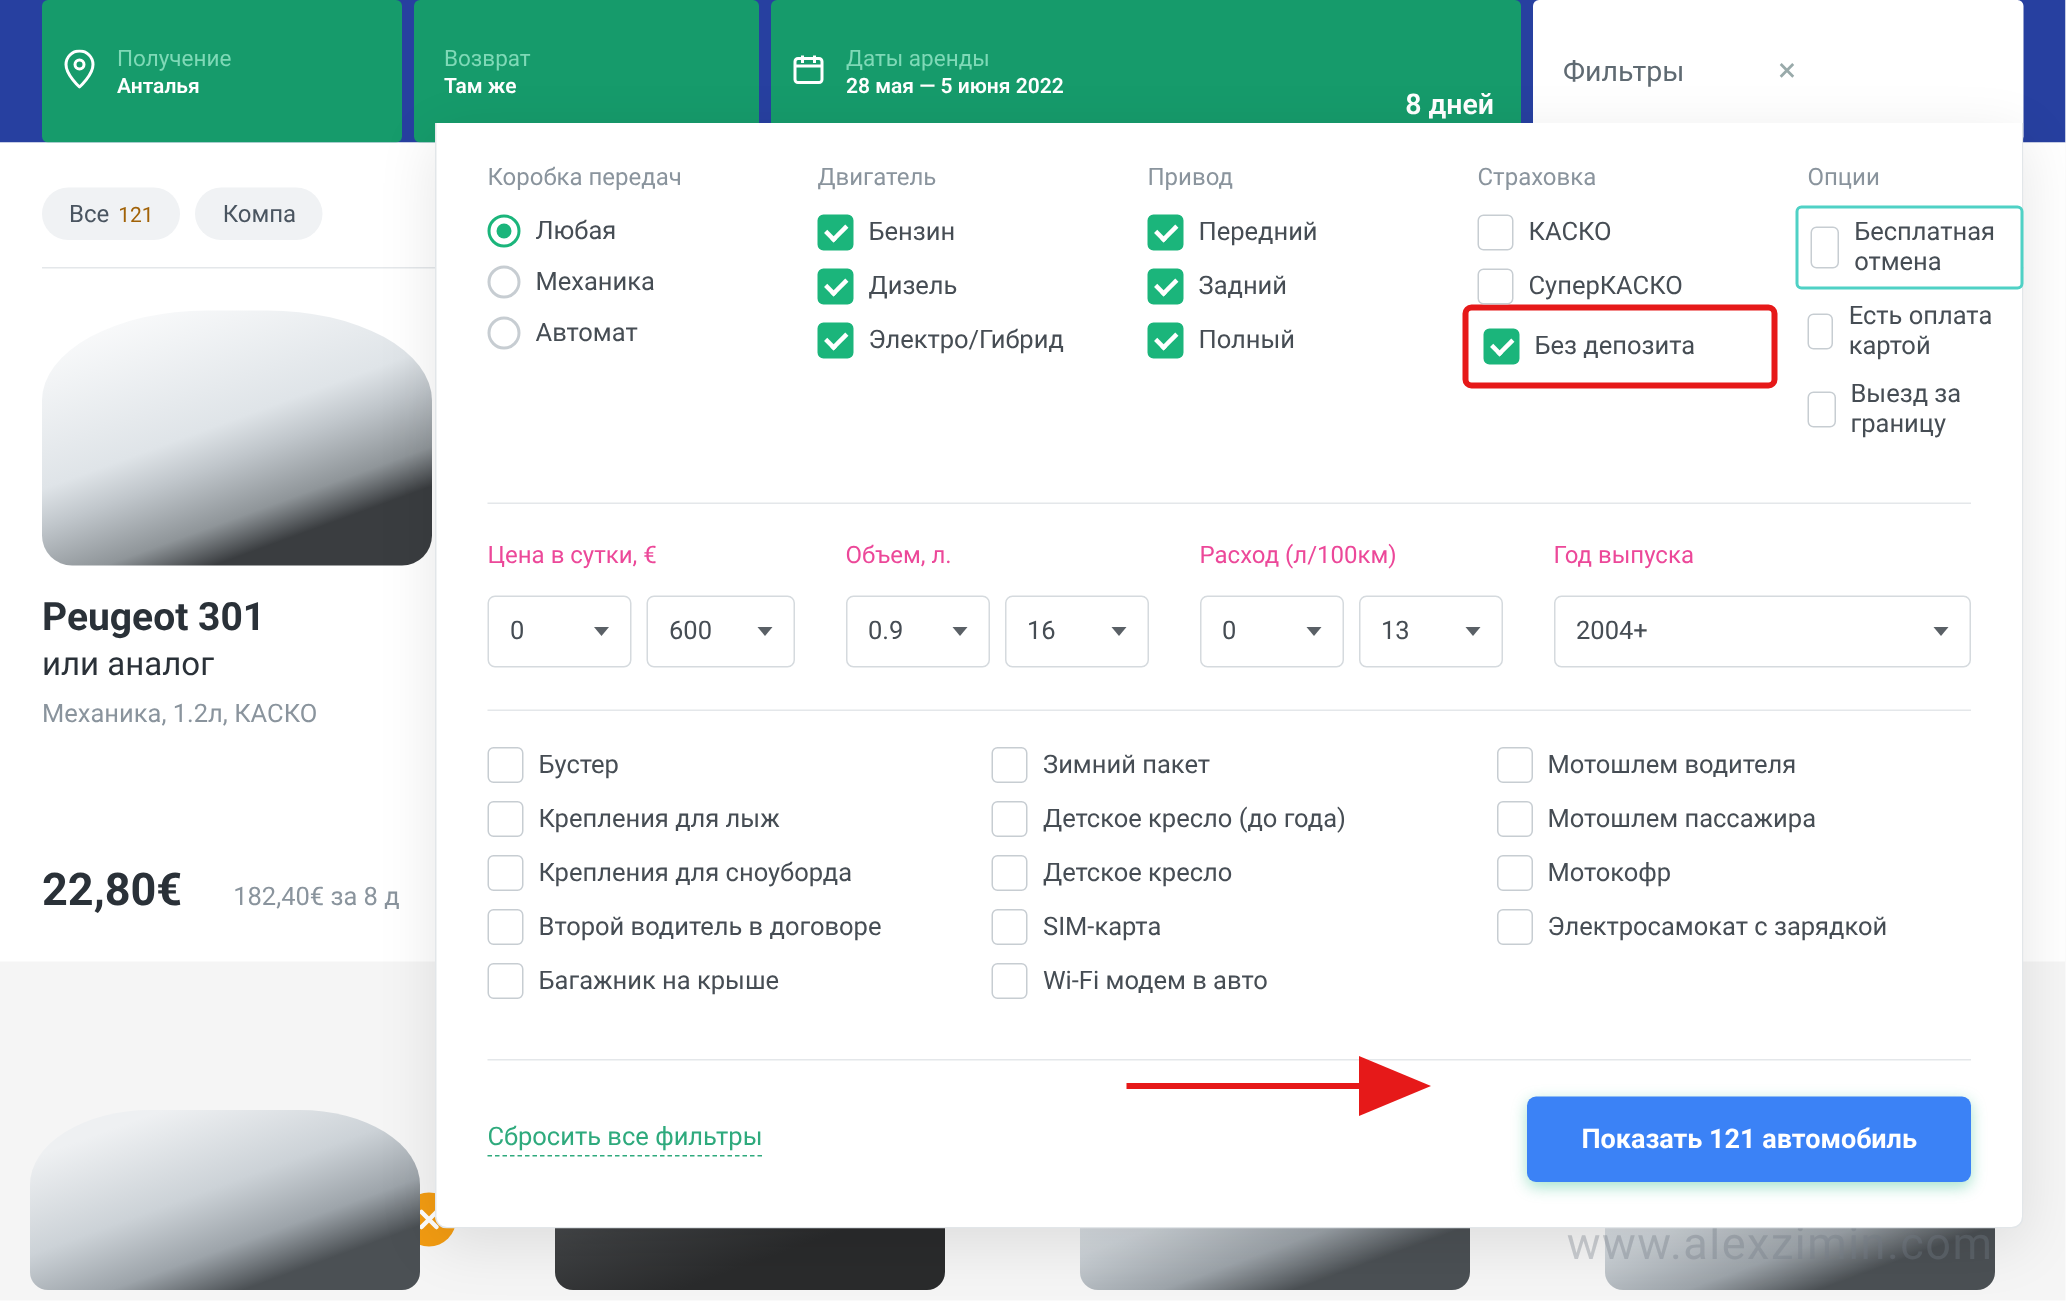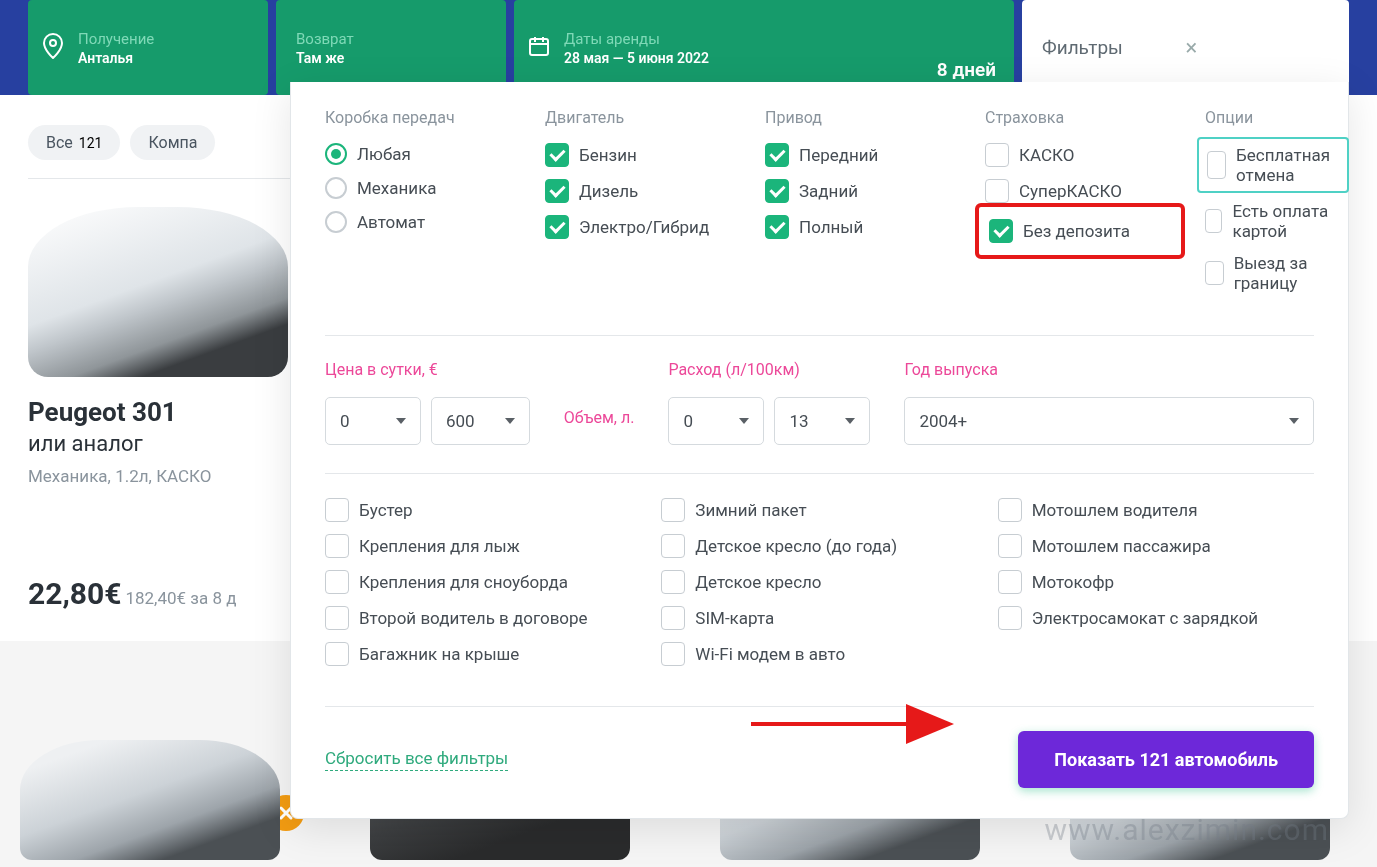--- a/index.html
+++ b/index.html
@@ -16,29 +16,29 @@
 .bar-icon { position: absolute; left: 14px; top: 50%; transform: translateY(-50%); }
 .bar-icon svg { stroke: #fff; fill: none; stroke-width: 2; }
 
 .filter-input { flex: 1; background: #fff; border-radius: 4px; display: flex; align-items: center; padding: 0 20px; }
 .filter-input span { flex: 1; color: #5f6a72; font-size: 19px; }
 .filter-input .close { color: #9aa; font-size: 22px; cursor: pointer; }
 
 .content { position: relative; padding: 30px 28px; background: #fff; }
 .chips { display: flex; gap: 10px; margin-bottom: 18px; }
 .chip { background: #f0f2f4; padding: 8px 18px; border-radius: 20px; font-size: 16px; color: #4a5560; }
-.chip .cnt { color: #000000; margin-left: 6px; font-size: 14px; }
+.chip .cnt { color: #a16207; margin-left: 6px; font-size: 14px; }
 .divider { height: 1px; background: #e4e7ea; margin: 10px 0 28px; }
 
 .car-card { width: 290px; }
 .car-img { width: 260px; height: 170px; background: linear-gradient(160deg,#f8f9fa 10%,#dfe4e8 45%,#c0c6cb 55%,#8f9599 70%,#3a3d40 80%); border-radius: 110px 110px 20px 20px / 60px 60px 20px 20px; position: relative; margin-bottom: 20px; }
 .car-title { font-size: 26px; font-weight: 700; color: #2a3138; margin-bottom: 4px; }
 .car-sub { font-size: 22px; color: #2a3138; margin-bottom: 10px; }
 .car-specs { font-size: 17px; color: #8a949d; margin-bottom: 90px; }
-.car-price { font-size: 30px; font-weight: 700; color: #2a3138; display: inline-block; }
+.car-price { font-size: 30px; font-weight: 700; color: #2a3138; display: inline-block; margin-right: 30px; }
 .car-price-sub { font-size: 17px; color: #8a949d; display: inline-block; }
 
 .filter-panel { position: absolute; left: 290px; top: 82px; width: 1059px; background: #fff; border: 1px solid #e2e6e9; border-top: none; border-radius: 0 0 8px 8px; padding: 26px 34px 30px; box-shadow: 0 10px 40px rgba(0,0,0,0.1); z-index: 10; }
 .filter-row { display: flex; gap: 30px; margin-bottom: 30px; }
 .filter-col { flex: 1; }
 .filter-col.narrow { flex: 0 0 190px; }
 .filter-col h4 { font-size: 16px; font-weight: 400; color: #8a949d; margin-bottom: 16px; }
 .opt { display: flex; align-items: center; margin-bottom: 12px; gap: 10px; cursor: pointer; }
 .opt .lbl { font-size: 17px; color: #464d54; }
 
@@ -62,21 +62,21 @@
 .sel-pair { display: flex; gap: 10px; }
 .sel { border: 1px solid #d5dade; border-radius: 5px; height: 48px; display: flex; align-items: center; padding: 0 14px; gap: 30px; cursor: pointer; min-width: 96px; justify-content: space-between; }
 .sel.wide { min-width: 200px; }
 .sel span { font-size: 17px; color: #464d54; }
 .sel .arr { width: 0; height: 0; border-left: 5px solid transparent; border-right: 5px solid transparent; border-top: 6px solid #5a6066; }
 
 .addon-grid { display: grid; grid-template-columns: repeat(3,1fr); column-gap: 20px; row-gap: 14px; margin-bottom: 28px; }
 
 .panel-foot { display: flex; align-items: center; justify-content: space-between; margin-top: 20px; }
 .reset { color: #2faa7d; font-size: 17px; border-bottom: 1px dashed #2faa7d; cursor: pointer; padding-bottom: 2px; }
-.show-btn { background: #6d28d9; color: #fff; border: none; border-radius: 6px; padding: 18px 36px; font-size: 18px; font-weight: 700; cursor: pointer; box-shadow: 0 3px 10px rgba(31,184,131,0.4); }
+.show-btn { background: #3b82f6; color: #fff; border: none; border-radius: 6px; padding: 18px 36px; font-size: 18px; font-weight: 700; cursor: pointer; box-shadow: 0 3px 10px rgba(31,184,131,0.4); }
 
 .arrow-anno { position: absolute; pointer-events: none; }
 .arrow-anno svg { overflow: visible; }
 
 .badge-row { position: absolute; top: 700px; left: 228px; display: flex; gap: 4px; }
 .badge { width: 36px; height: 36px; border-radius: 50%; display: flex; align-items: center; justify-content: center; }
 .badge.teal { background: #2ab8a0; }
 .badge.or { background: #f39c12; }
 
 .bottom-cars { position: absolute; top: 740px; left: 20px; display: flex; gap: 90px; }
@@ -241,20 +241,30 @@
             <span class="arr"></span>
           </div>
         <div class="sel">
             <span>600</span>
             <span class="arr"></span>
           </div>
       </div>
     </div>
     <div class="range-grp">
       <h4>Объем, л.</h4>
+      <div class="sel-pair">
+        <div class="sel">
+            <span>0.9</span>
+            <span class="arr"></span>
+          </div>
+        <div class="sel">
+            <span>16</span>
+            <span class="arr"></span>
+          </div>
+      </div>
     </div>
     <div class="range-grp">
       <h4>Расход (л/100км)</h4>
       <div class="sel-pair">
         <div class="sel">
             <span>0</span>
             <span class="arr"></span>
           </div>
         <div class="sel">
             <span>13</span>

